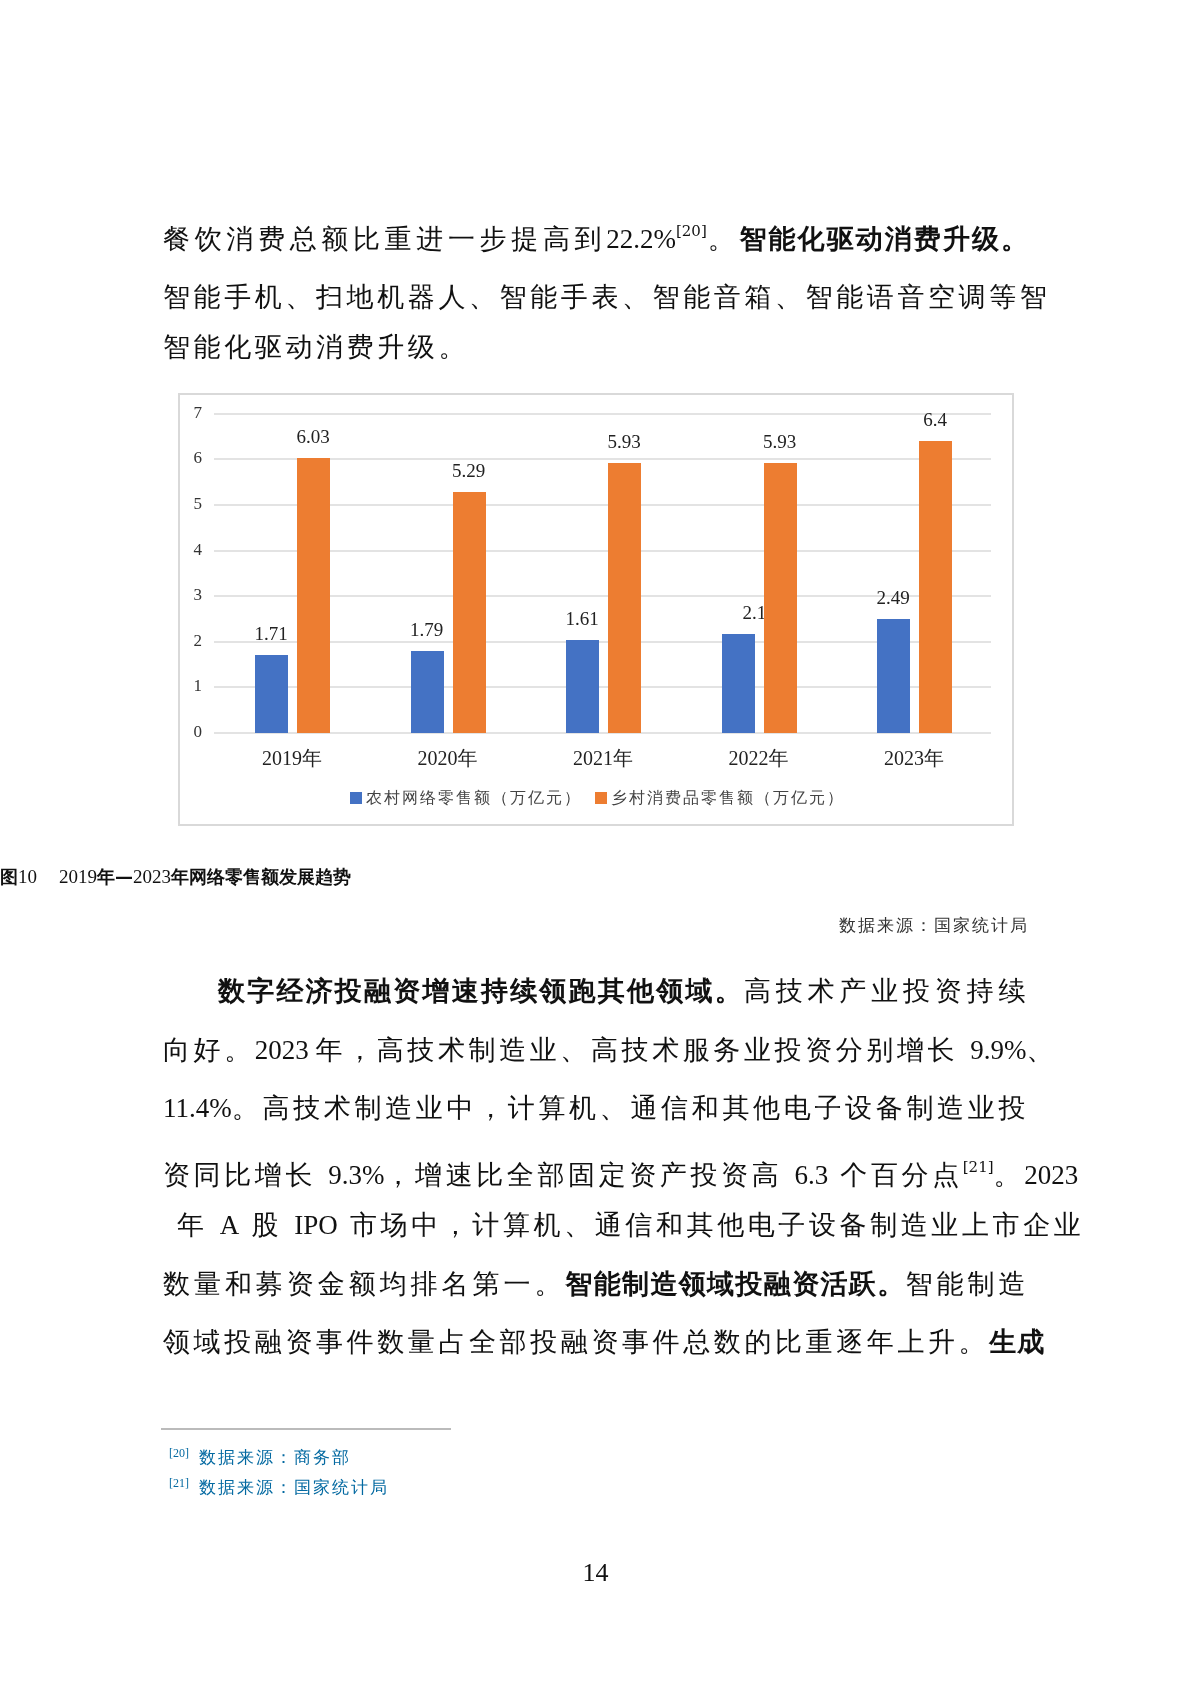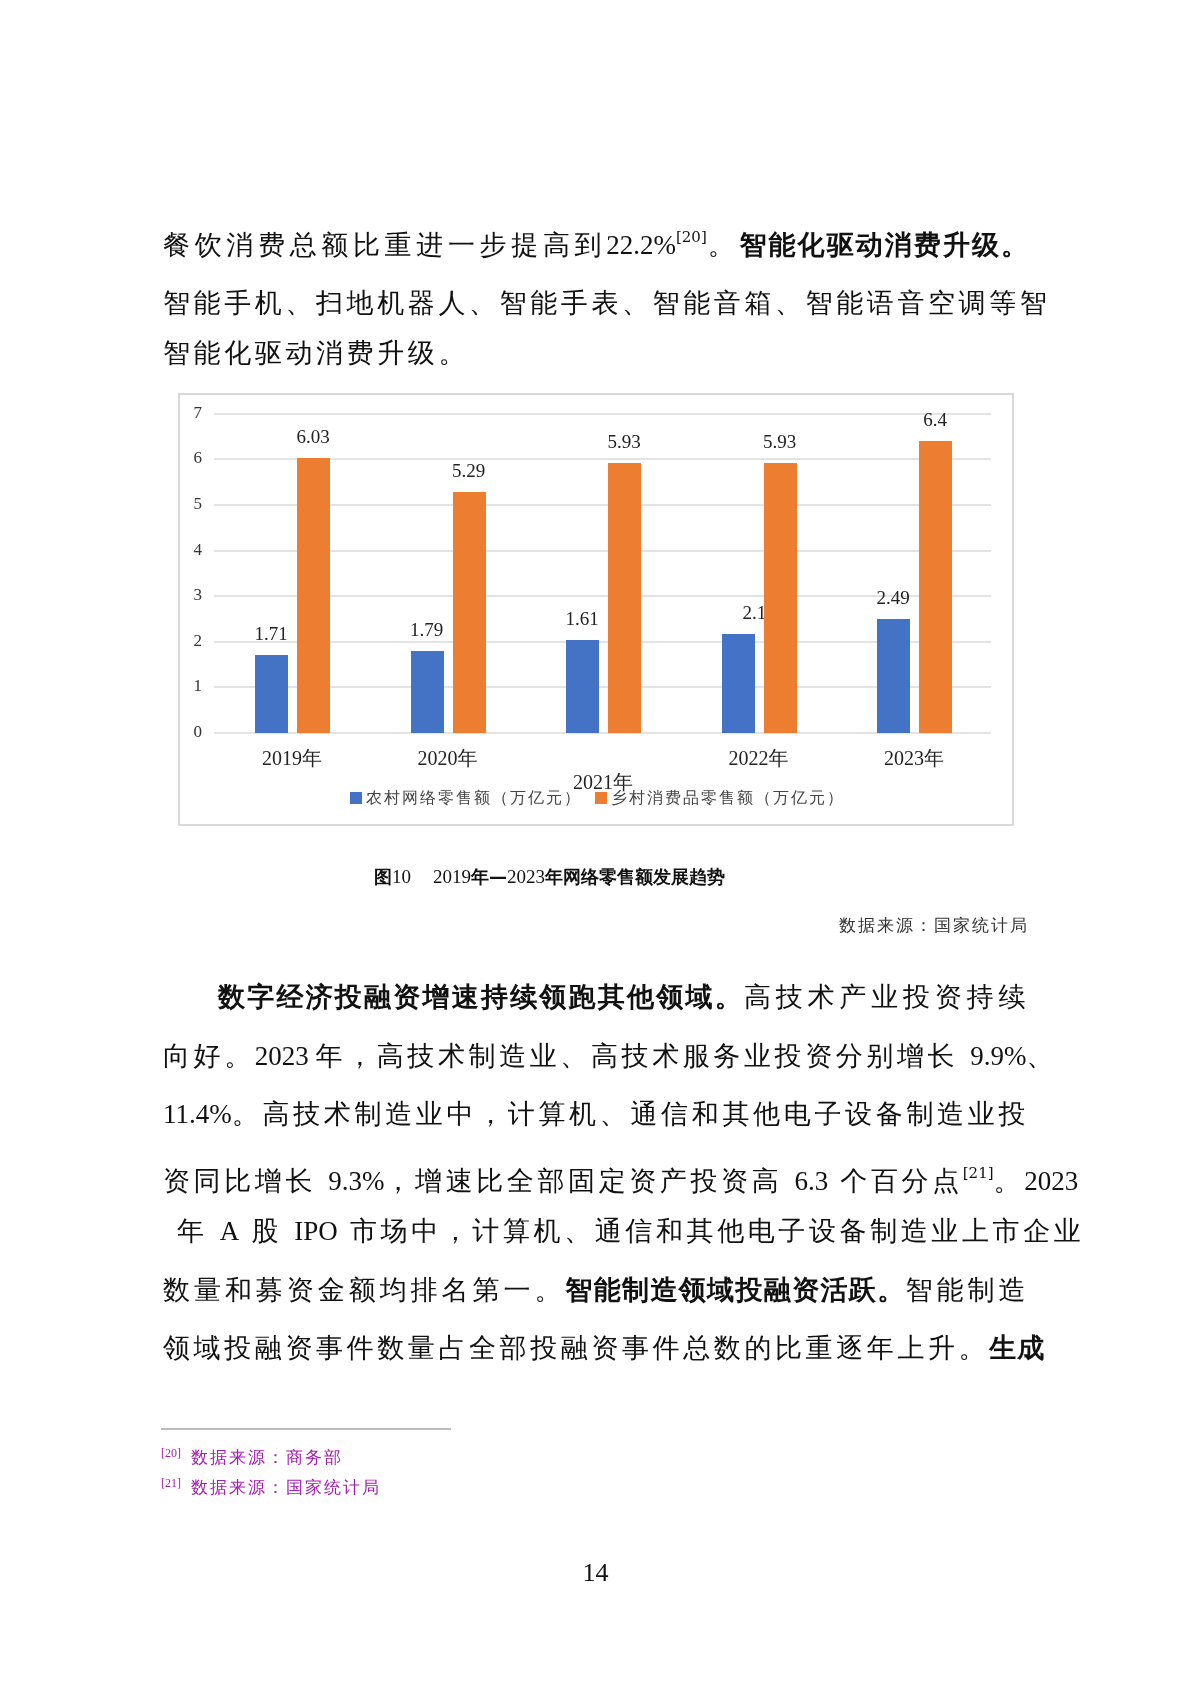--- a/index.html
+++ b/index.html
@@ -1,19 +1,19 @@
 <!DOCTYPE html>
 <html><head>
 <meta charset="utf-8">
 <style>
   html, body { margin: 0; padding: 0; background: #ffffff; }
   body { width: 1191px; height: 1684px; position: relative; overflow: hidden;
          font-family: "DejaVu Serif", "Liberation Serif", serif; color: #111; }
   .line { position: absolute; left: 163px; width: 866px; height: 40px;
-          font-size: 27px; line-height: 40px; white-space: nowrap;
+          font-size: 27px; line-height: 28px; white-space: nowrap;
           letter-spacing: 3.6px; text-align-last: justify; text-align: justify; }
   .line.last { text-align-last: left; }
   .line .b { font-weight: bold; font-family: "DejaVu Sans", "Liberation Sans", sans-serif; letter-spacing: 1px; }
   .line sup { font-size: 15px; vertical-align: 12px; letter-spacing: 0; }
   .num { font-family: "Liberation Serif", serif; letter-spacing: 0; }
 
   #chart-frame { position: absolute; left: 178px; top: 393px; width: 836px; height: 433px;
                  border: 2px solid #d9d9d9; box-sizing: border-box; background: #fff; }
   .gridline { position: absolute; left: 214px; width: 777px; height: 2px; background: #e3e3e3; }
   .ytick { position: absolute; left: 186px; width: 16px; text-align: right;
@@ -22,29 +22,29 @@
   .bar.blue { background: #4472C4; }
   .bar.orange { background: #ED7D31; }
   .vlabel { position: absolute; width: 80px; text-align: center;
             font-family: "Liberation Serif", serif; font-size: 19px; color: #222; }
   .xlabel { position: absolute; width: 100px; text-align: center;
             font-family: "Liberation Serif", serif; font-size: 20px; color: #222; top: 745px; }
   #legend { position: absolute; top: 788px; left: 350px; font-size: 16px; color: #444;
             font-family: "DejaVu Sans", sans-serif; letter-spacing: 2px; white-space: nowrap; }
   .swatch { display: inline-block; width: 12px; height: 12px; margin-right: 4px; vertical-align: -1px; }
 
-  #caption { position: absolute; top: 865px; left: 0; width: 1099px; text-align: center;
+  #caption { position: absolute; top: 865px; left: 0; width: 1099px; text-align: left;
              font-family: "DejaVu Sans", sans-serif; font-weight: bold; font-size: 18px; color: #111; }
   #caption .num { font-family: "Liberation Serif", serif; font-weight: normal; font-size: 19px; }
   #source { position: absolute; top: 914px; right: 162px; font-family: "DejaVu Sans", sans-serif;
             font-size: 17px; color: #333; letter-spacing: 2px; }
 
   #fn-rule { position: absolute; left: 161px; top: 1428px; width: 290px; height: 2px; background: #bbb; }
-  .footnote { position: absolute; left: 161px; font-family: "DejaVu Sans", sans-serif; font-size: 17px;
-              color: #a21caf; letter-spacing: 2px; }
+  .footnote { position: absolute; left: 169px; font-family: "DejaVu Sans", sans-serif; font-size: 17px;
+              color: #0369a1; letter-spacing: 2px; }
   .footnote .ref { font-family: "Liberation Serif", serif; font-size: 12px; vertical-align: 6px; letter-spacing: 0; margin-right: 10px; }
   #page-number { position: absolute; top: 1558px; left: 0; width: 1191px; text-align: center;
                  font-family: "Liberation Serif", serif; font-size: 26px; color: #111; }
 </style>
 </head>
 <body>
 
 <div id="p1">
     <div class="line" style="top: 217px;"><span>餐饮消费总额比重进一步提高到</span><span class="num">22.2%</span><sup>[20]</sup><span>。</span><span class="b">智能化驱动消费升级。</span></div>
     <div class="line" style="top: 283px;"><span>智能手机、扫地机器人、智能手表、智能音箱、智能语音空调等智</span></div>
@@ -76,21 +76,21 @@
     <div class="xlabel" style="left: 242px;">2019年</div>
     <div class="bar blue" style="left: 410.5px; top: 651.376px; height: 81.624px; background: rgb(68, 114, 196);"></div>
     <div class="vlabel" style="left: 386.5px; top: 619.376px;">1.79</div>
     <div class="bar orange" style="left: 452.5px; top: 491.776px; height: 241.224px; background: rgb(237, 125, 49);"></div>
     <div class="vlabel" style="left: 428.5px; top: 459.776px;">5.29</div>
     <div class="xlabel" style="left: 397.5px;">2020年</div>
     <div class="bar blue" style="left: 566px; top: 639.52px; height: 93.48px; background: rgb(68, 114, 196);"></div>
     <div class="vlabel" style="left: 542px; top: 607.52px;">1.61</div>
     <div class="bar orange" style="left: 608px; top: 462.592px; height: 270.408px; background: rgb(237, 125, 49);"></div>
     <div class="vlabel" style="left: 584px; top: 430.592px;">5.93</div>
-    <div class="xlabel" style="left: 553px; margin-top: 24px;">2021年</div>
+    <div class="xlabel" style="left: 553px;">2021年</div>
     <div class="bar blue" style="left: 721.5px; top: 634.048px; height: 98.952px; background: rgb(68, 114, 196);"></div>
     <div class="vlabel" style="left: 719px; top: 602.048px;">2.17</div>
     <div class="bar orange" style="left: 763.5px; top: 462.592px; height: 270.408px; background: rgb(237, 125, 49);"></div>
     <div class="vlabel" style="left: 739.5px; top: 430.592px;">5.93</div>
     <div class="xlabel" style="left: 708.5px;">2022年</div>
     <div class="bar blue" style="left: 877px; top: 619.456px; height: 113.544px; background: rgb(68, 114, 196);"></div>
     <div class="vlabel" style="left: 853px; top: 587.456px;">2.49</div>
     <div class="bar orange" style="left: 919px; top: 441.16px; height: 291.84px; background: rgb(237, 125, 49);"></div>
     <div class="vlabel" style="left: 895px; top: 409.16px;">6.4</div>
     <div class="xlabel" style="left: 864px;">2023年</div>

